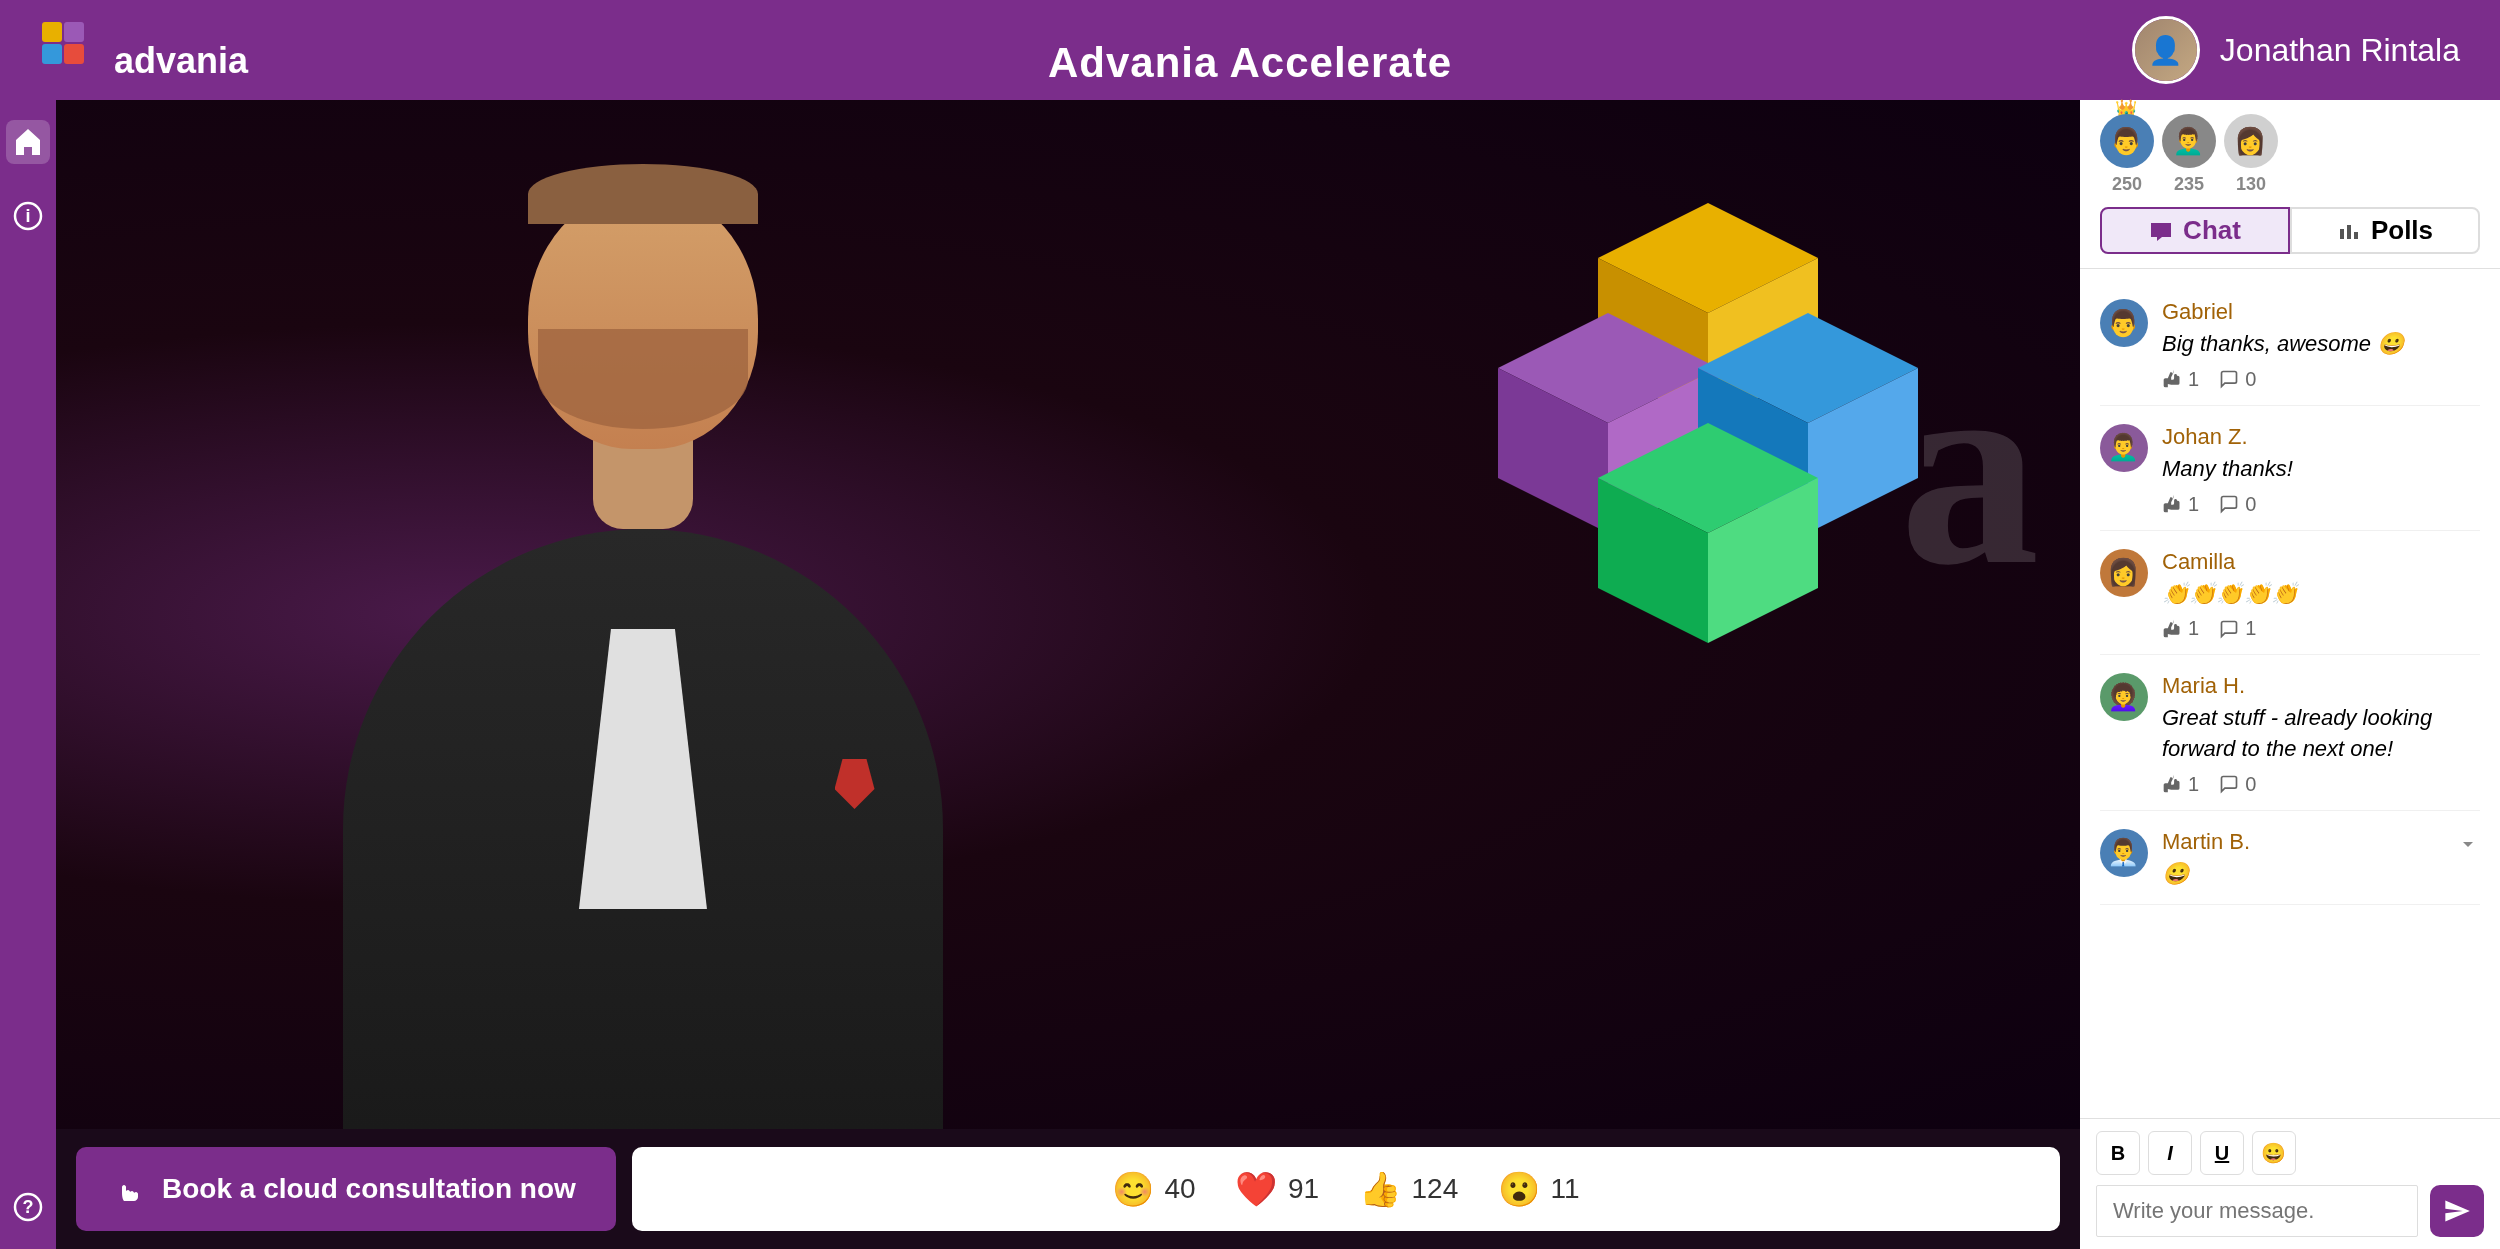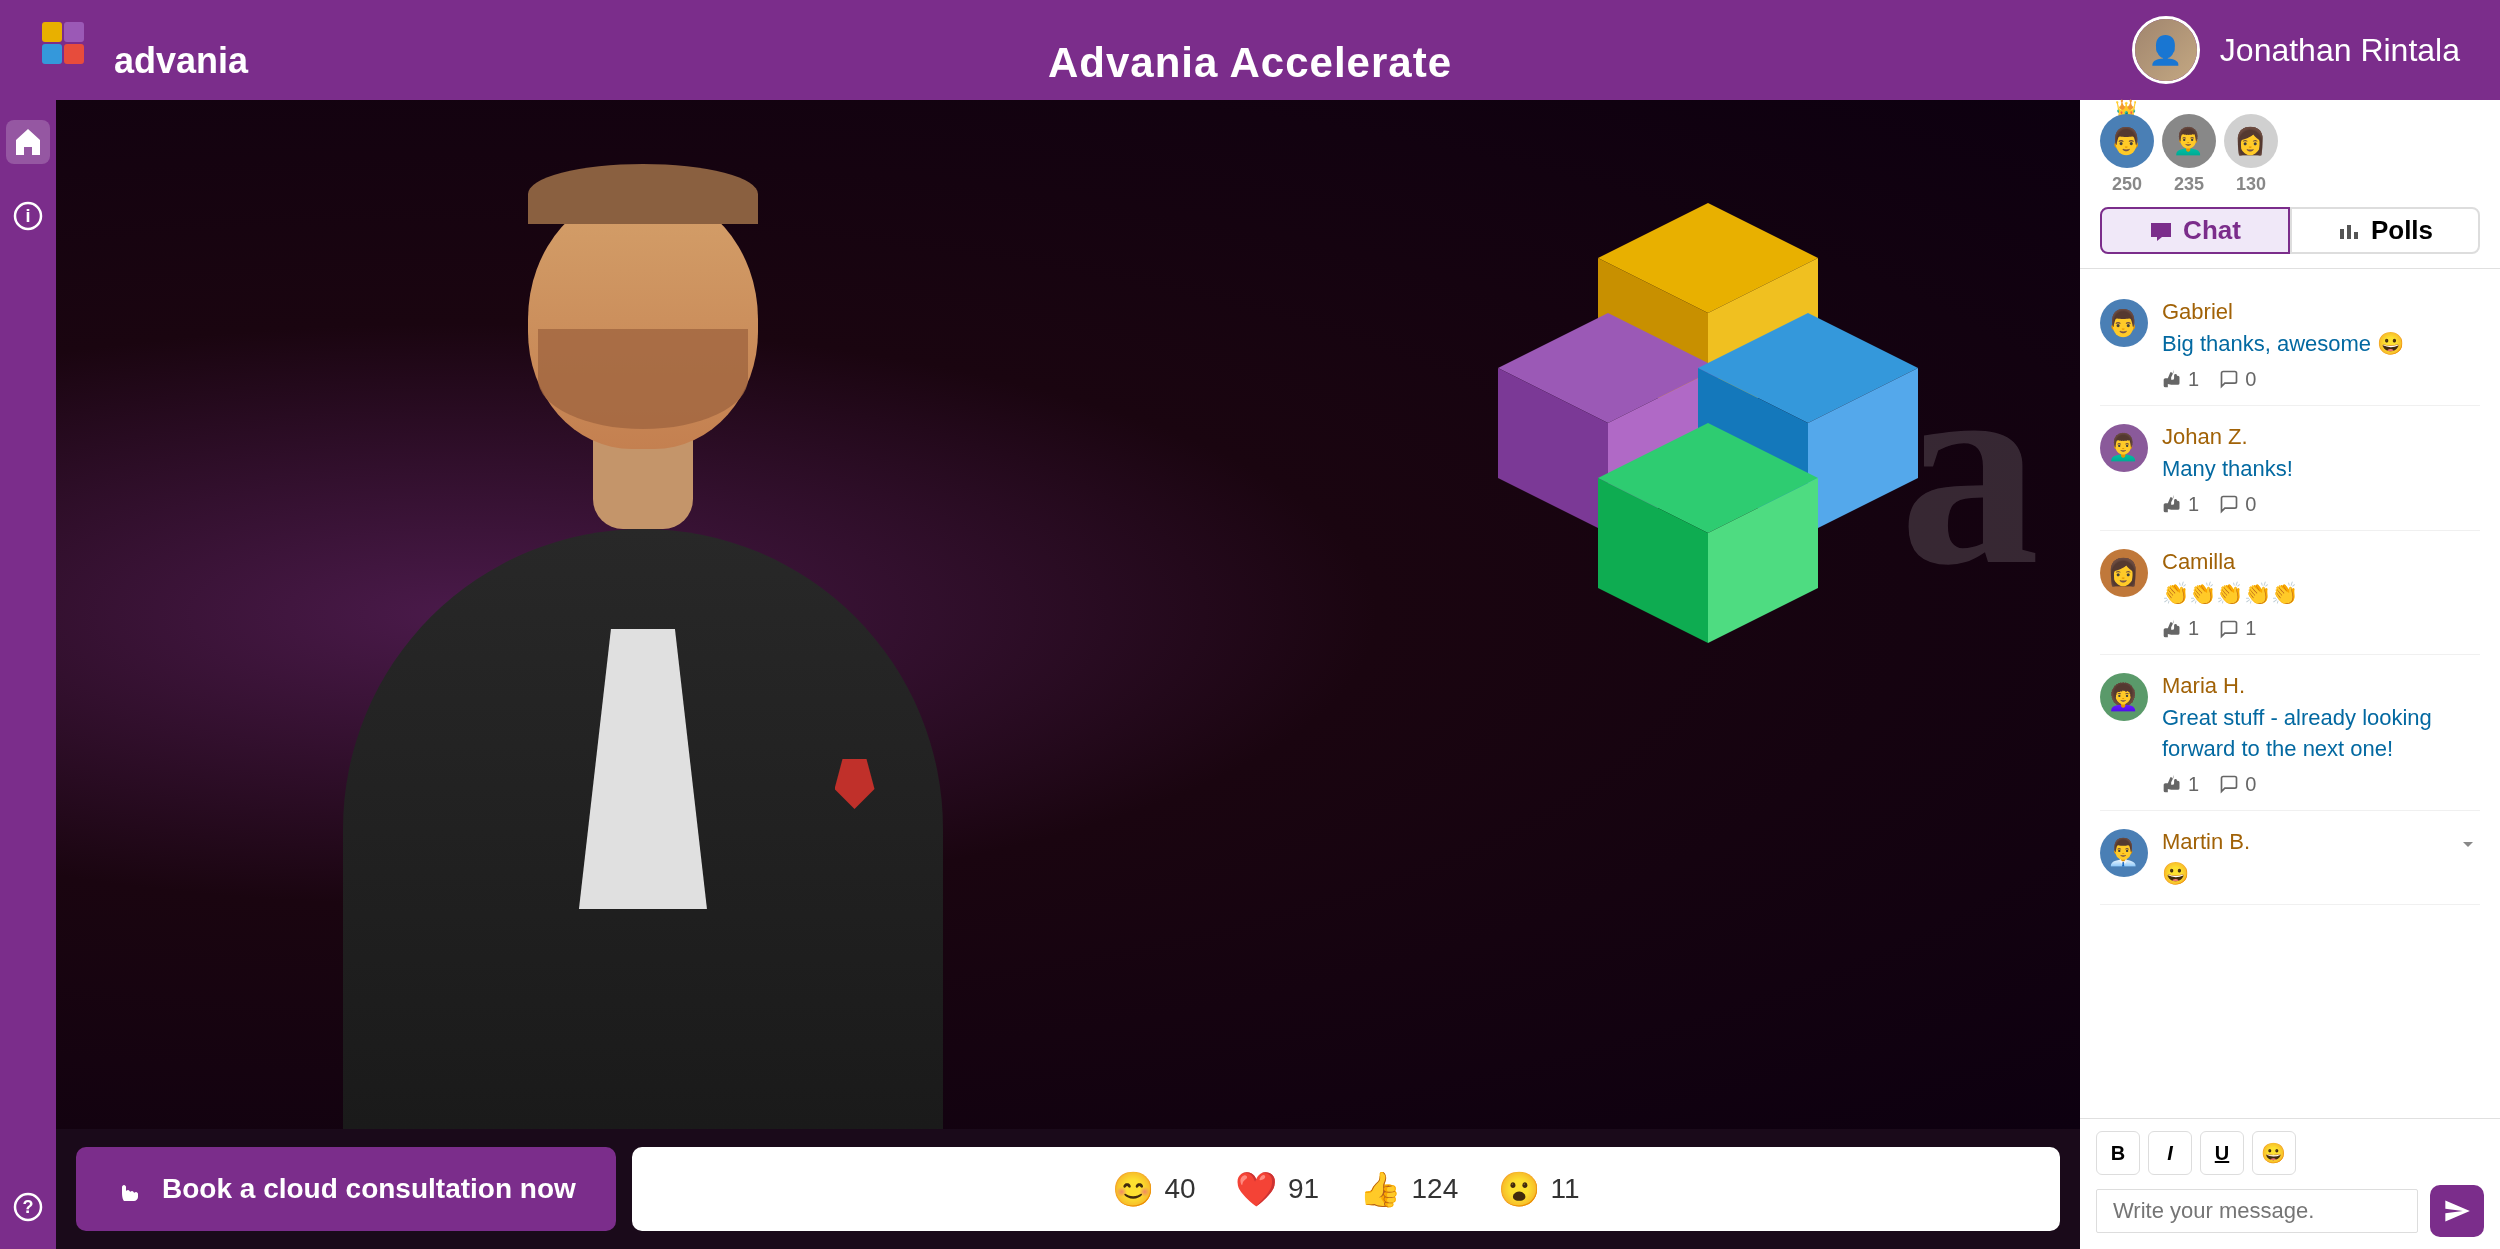--- a/index.html
+++ b/index.html
@@ -269,23 +269,24 @@
     .msg-content {
       flex: 1;
     }
     .msg-author {
       color: #a16207;
       font-size: 22px;
       font-weight: 400;
       margin-bottom: 4px;
     }
     .msg-text {
-      color: #0369a1;
+      color: #000000;
       font-size: 22px;
       line-height: 1.4;
+      font-style: italic;
     }
     .msg-reactions {
       display: flex;
       gap: 20px;
       margin-top: 8px;
     }
     .msg-reaction {
       display: flex;
       align-items: center;
       gap: 6px;
@@ -317,21 +318,21 @@
       justify-content: center;
       font-weight: bold;
     }
     .chat-input-row {
       display: flex;
       gap: 12px;
       align-items: center;
     }
     .chat-input {
       flex: 1;
-      height: 44px;
+      height: 52px;
       border: 1px solid #ddd;
       border-radius: 2px;
       padding: 0 16px;
       font-size: 22px;
       color: #999;
       outline: none;
     }
     .send-btn {
       width: 80px;
       height: 52px;

